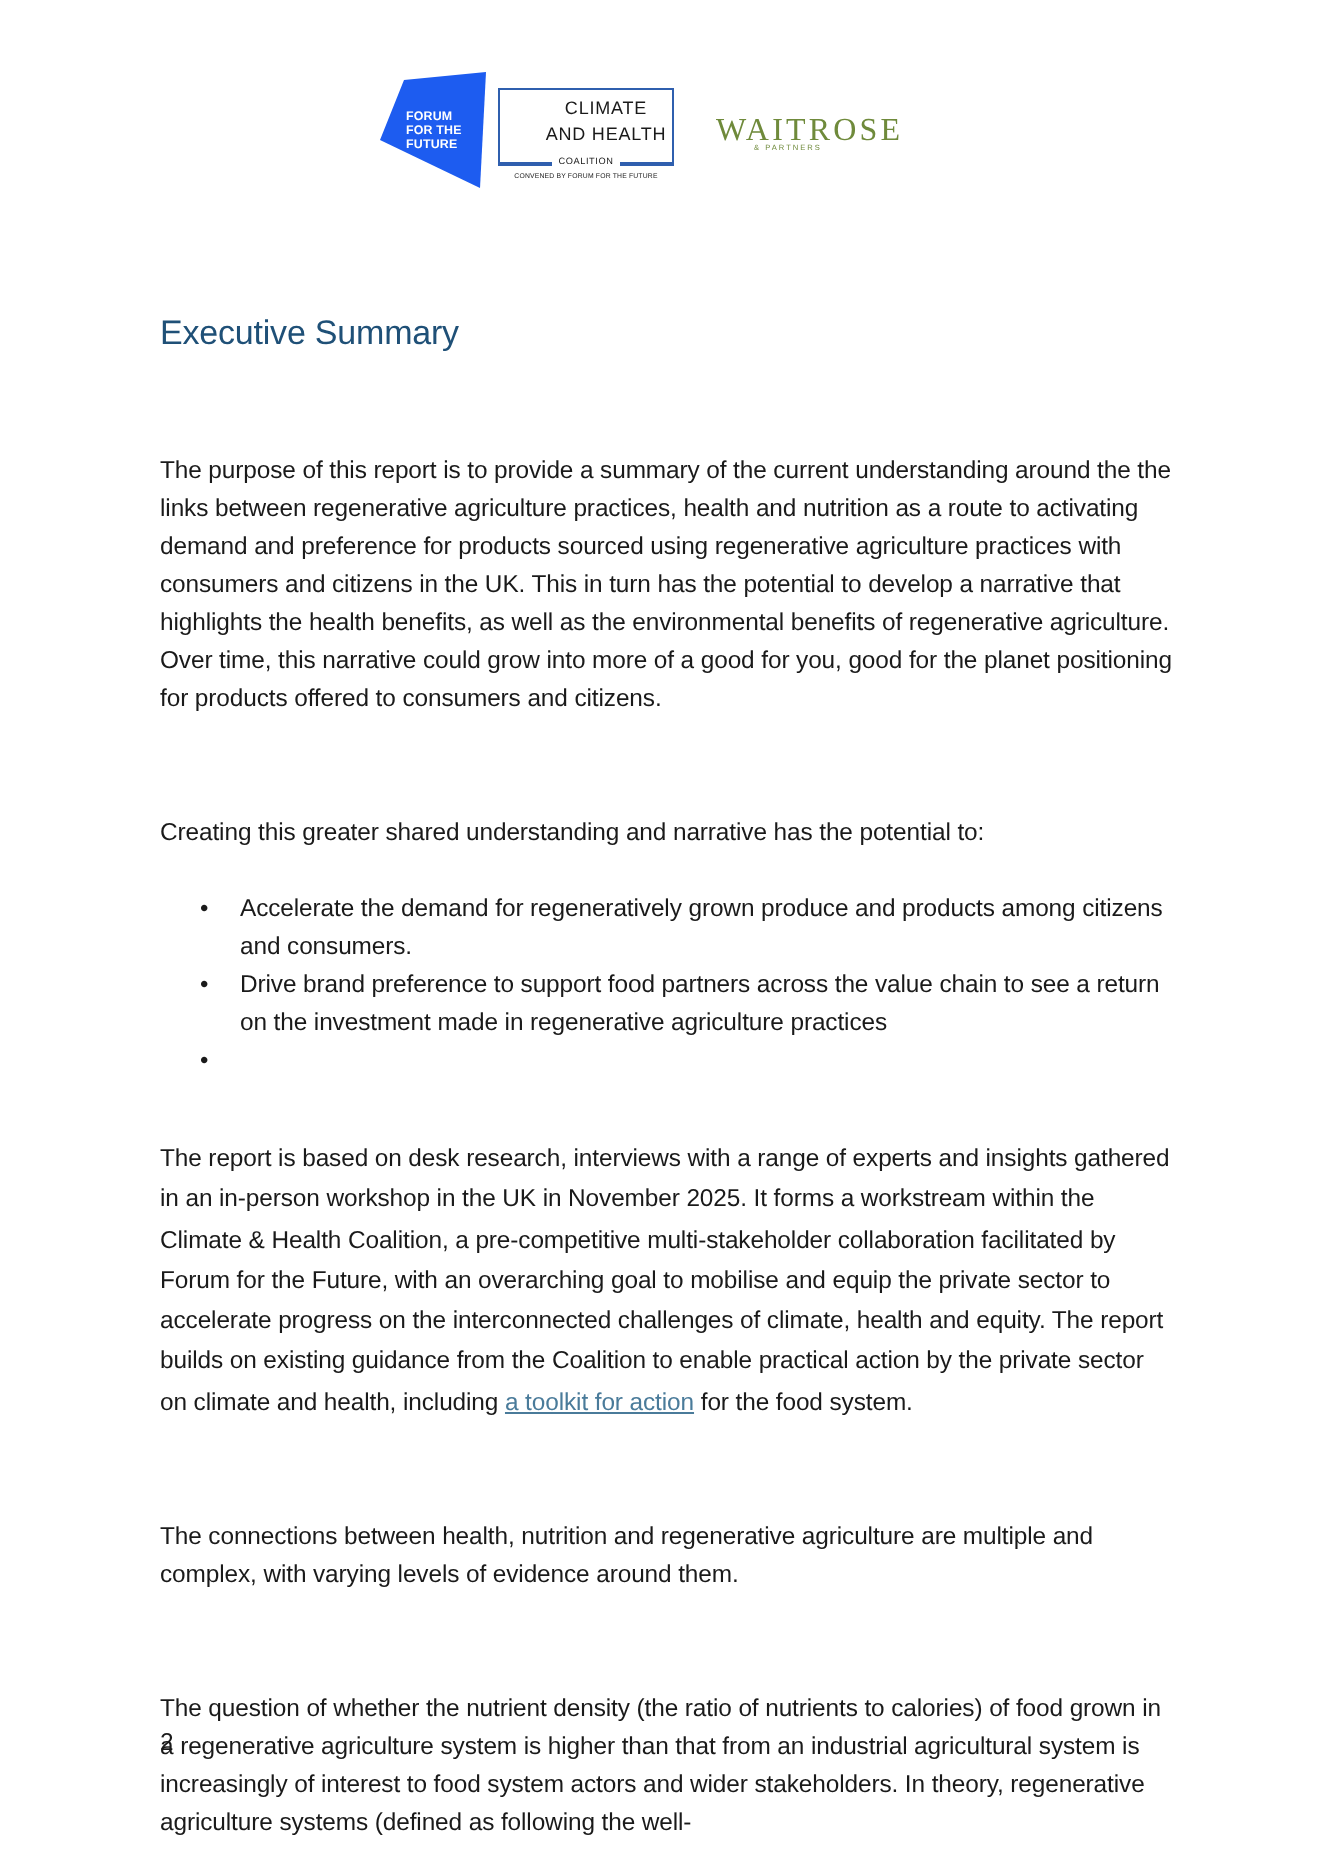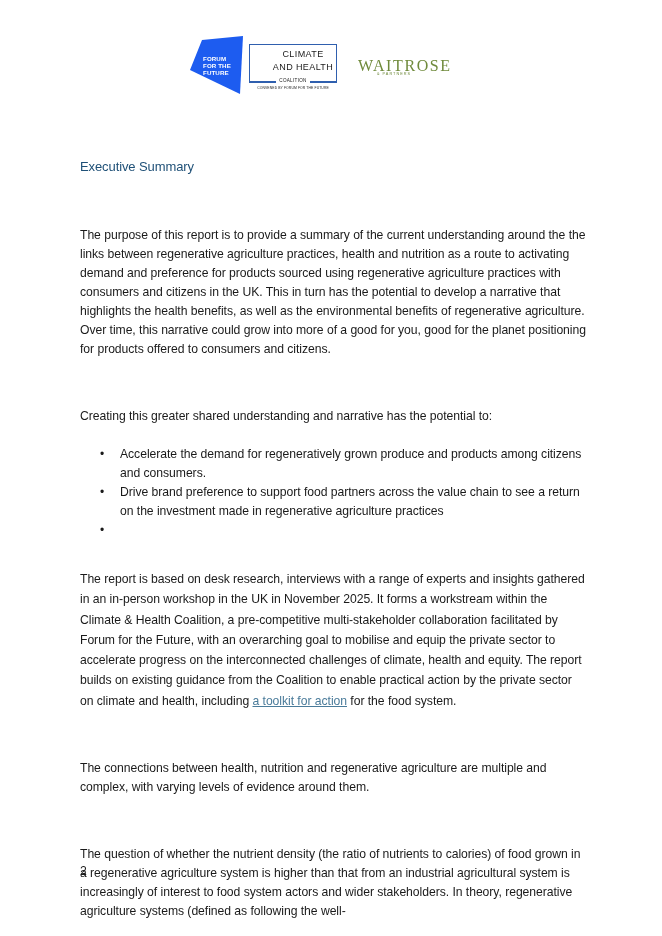--- a/index.html
+++ b/index.html
@@ -121,21 +121,21 @@
 
     
     .content {
       position: absolute;
       left: 80px;
       top: 156px;
       width: 506px;
     }
     h1.exec-title {
       font-weight: normal;
-      font-size: 13px;
+      font-size: 17px;
       color: #1f5077;
       line-height: 22px;
       margin-bottom: 6px;
       letter-spacing: -0.1px;
     }
     p.para {
       font-size: 12.2px;
       line-height: 19px;
       color: #1a1a1a;
       margin-bottom: 9px;

